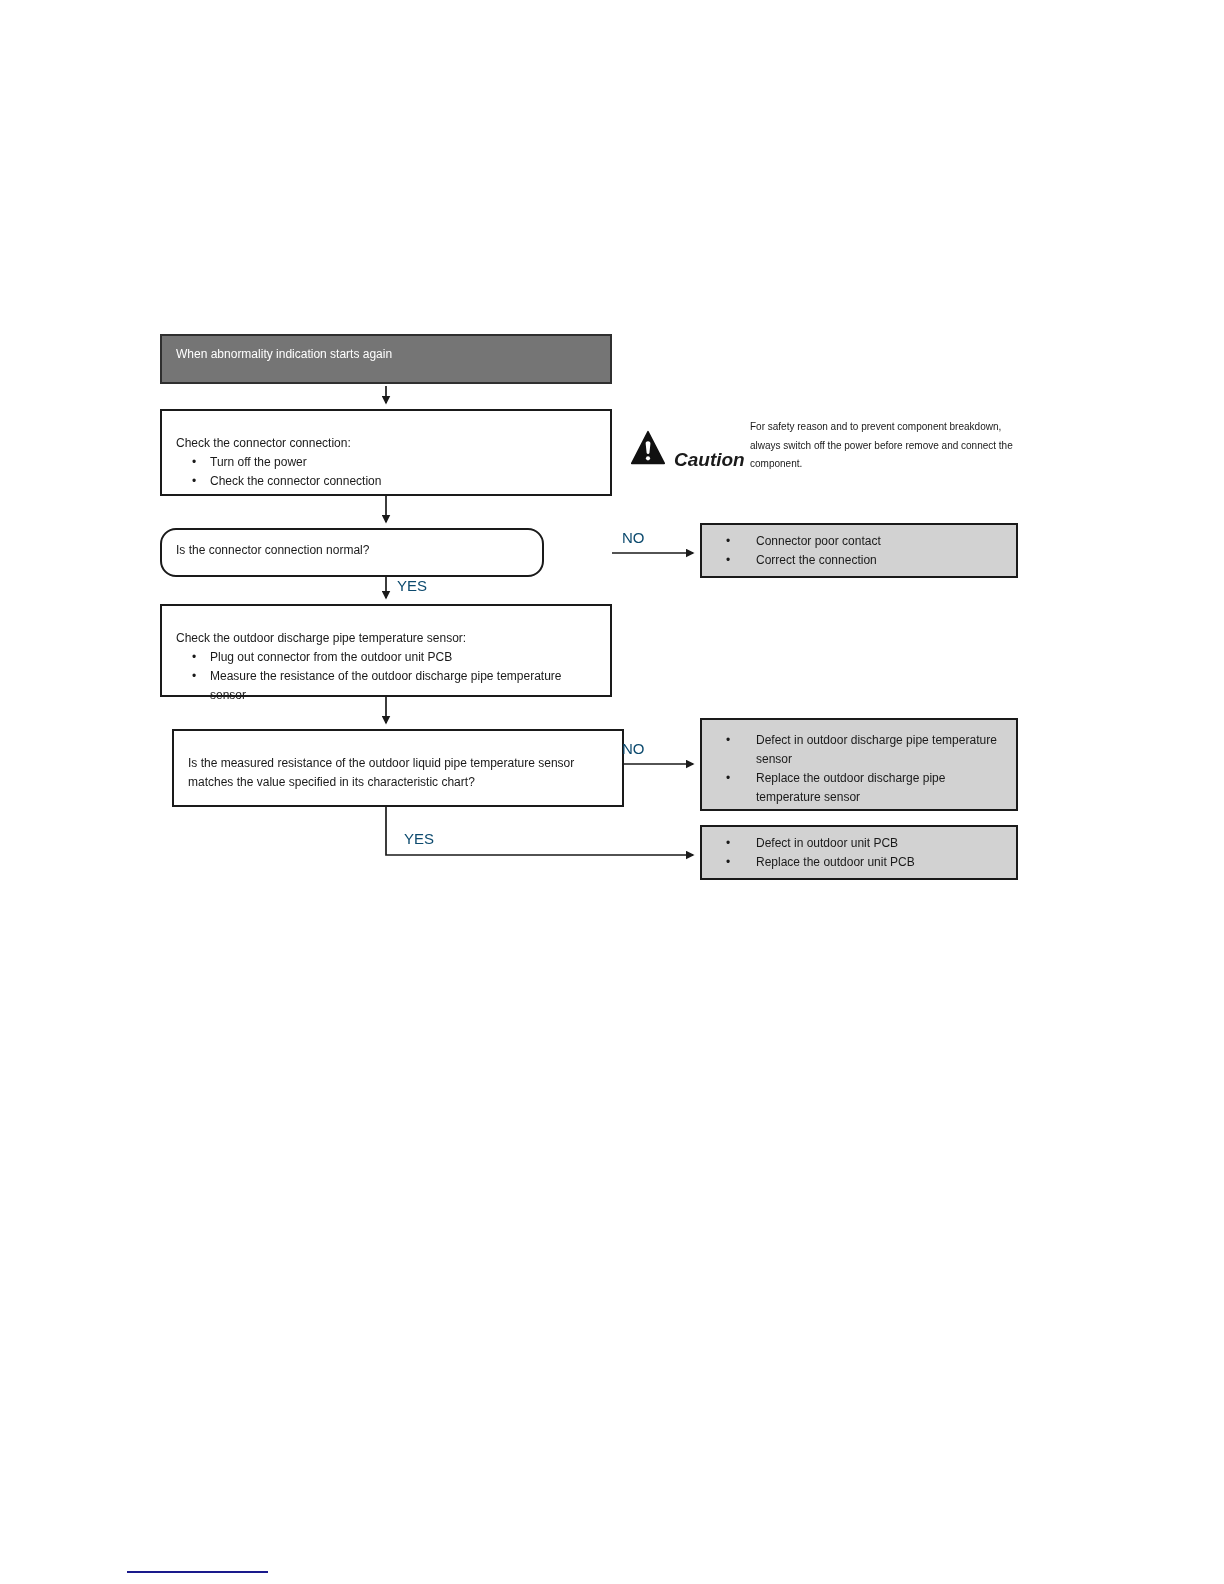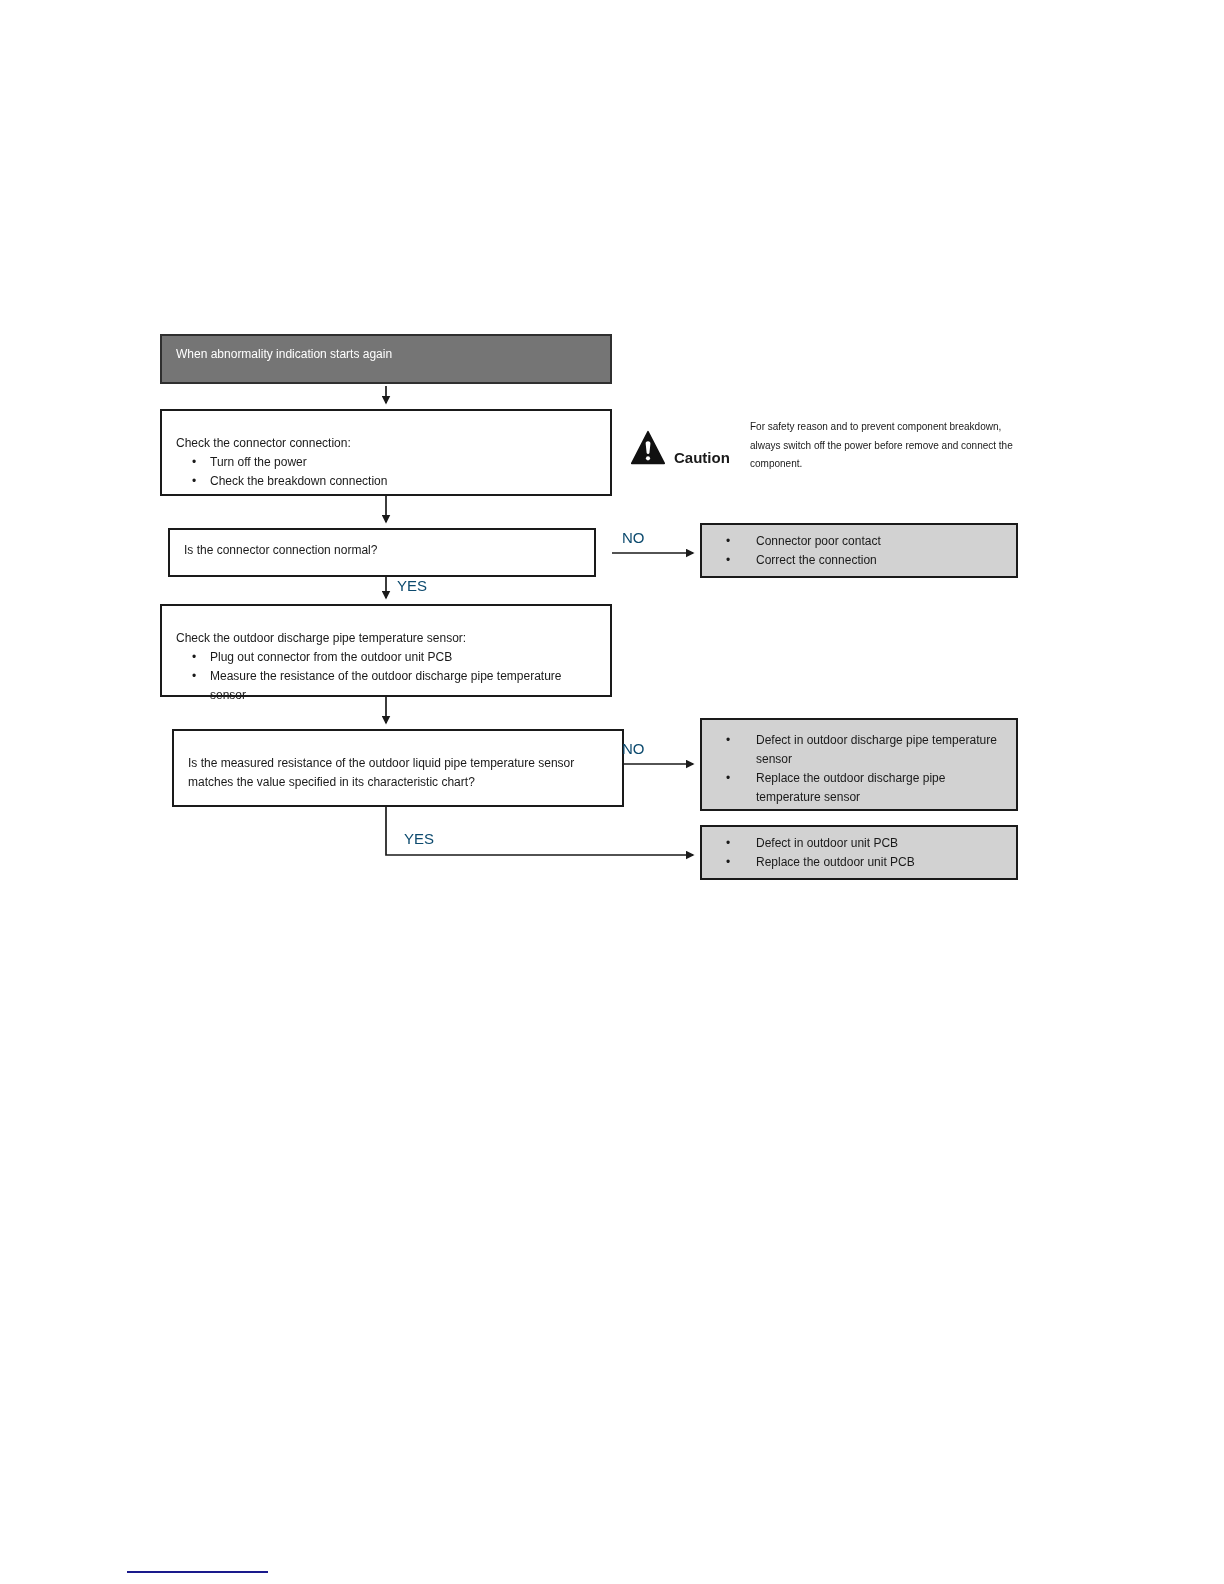--- a/index.html
+++ b/index.html
@@ -60,22 +60,23 @@
     pointer-events:none;
   }
   .caution-icon{
     position:absolute;
     left:630px;top:430px;
     width:36px;height:36px;
   }
   .caution-label{
     position:absolute;
     left:674px;top:449px;
-    font-size:15px;
+    font-size:19px;
     font-weight:bold;
+    font-style:italic;
   }
   .caution-text{
     position:absolute;
     left:750px;top:418px;
     width:264px;
     font-size:10px;
     line-height:18.5px;
   }
   .footer-line{
     position:absolute;
@@ -109,33 +110,33 @@
   </div>
 
   <div class="node box-white" style="left:160px;top:409px;width:452px;height:87px;">
     <div>Check the connector connection:</div>
     <div class="bullet-row">
       <span class="dot">•</span>
       <span class="btxt">Turn off the power</span>
     </div>
     <div class="bullet-row">
       <span class="dot">•</span>
-      <span class="btxt">Check the breakdown connection</span>
+      <span class="btxt">Check the connector connection</span>
     </div>
   </div>
 
   <svg class="caution-icon" viewBox="0 0 40 40">
     <polygon points="20,2 38,37 2,37" fill="#111111" stroke="#111111" stroke-width="2" stroke-linejoin="round"></polygon>
     <path d="M20,12.5 c-1.9,0 -2.8,1.1 -2.6,2.6 l1.1,10.5 a1.6,1.6 0 0 0 3.1,0 l1.1,-10.5 C22.8,13.6 21.9,12.5 20,12.5 z" fill="#ffffff"></path>
     <circle cx="20" cy="31.5" r="2.3" fill="#ffffff"></circle>
   </svg>
   <div class="caution-label">Caution</div>
   <div class="caution-text">For safety reason and to prevent component breakdown, always switch off the power before remove and connect the component.</div>
 
-  <div class="node box-white" style="left:168px;top:528px;width:428px;height:49px;padding-top:11px;">
+  <div class="node box-white" style="left:160px;top:528px;width:384px;height:49px;padding-top:11px;border-radius:16px;">
     <span>Is the connector connection normal?</span>
   </div>
 
   <div class="branch-label" style="left:622px;top:529px;">NO</div>
   <div class="branch-label" style="left:397px;top:577px;">YES</div>
 
   <div class="node box-result" style="left:700px;top:523px;width:318px;height:55px;">
     <div class="bullet-row">
       <span class="dot">•</span>
       <span class="btxt">Connector poor contact</span>

